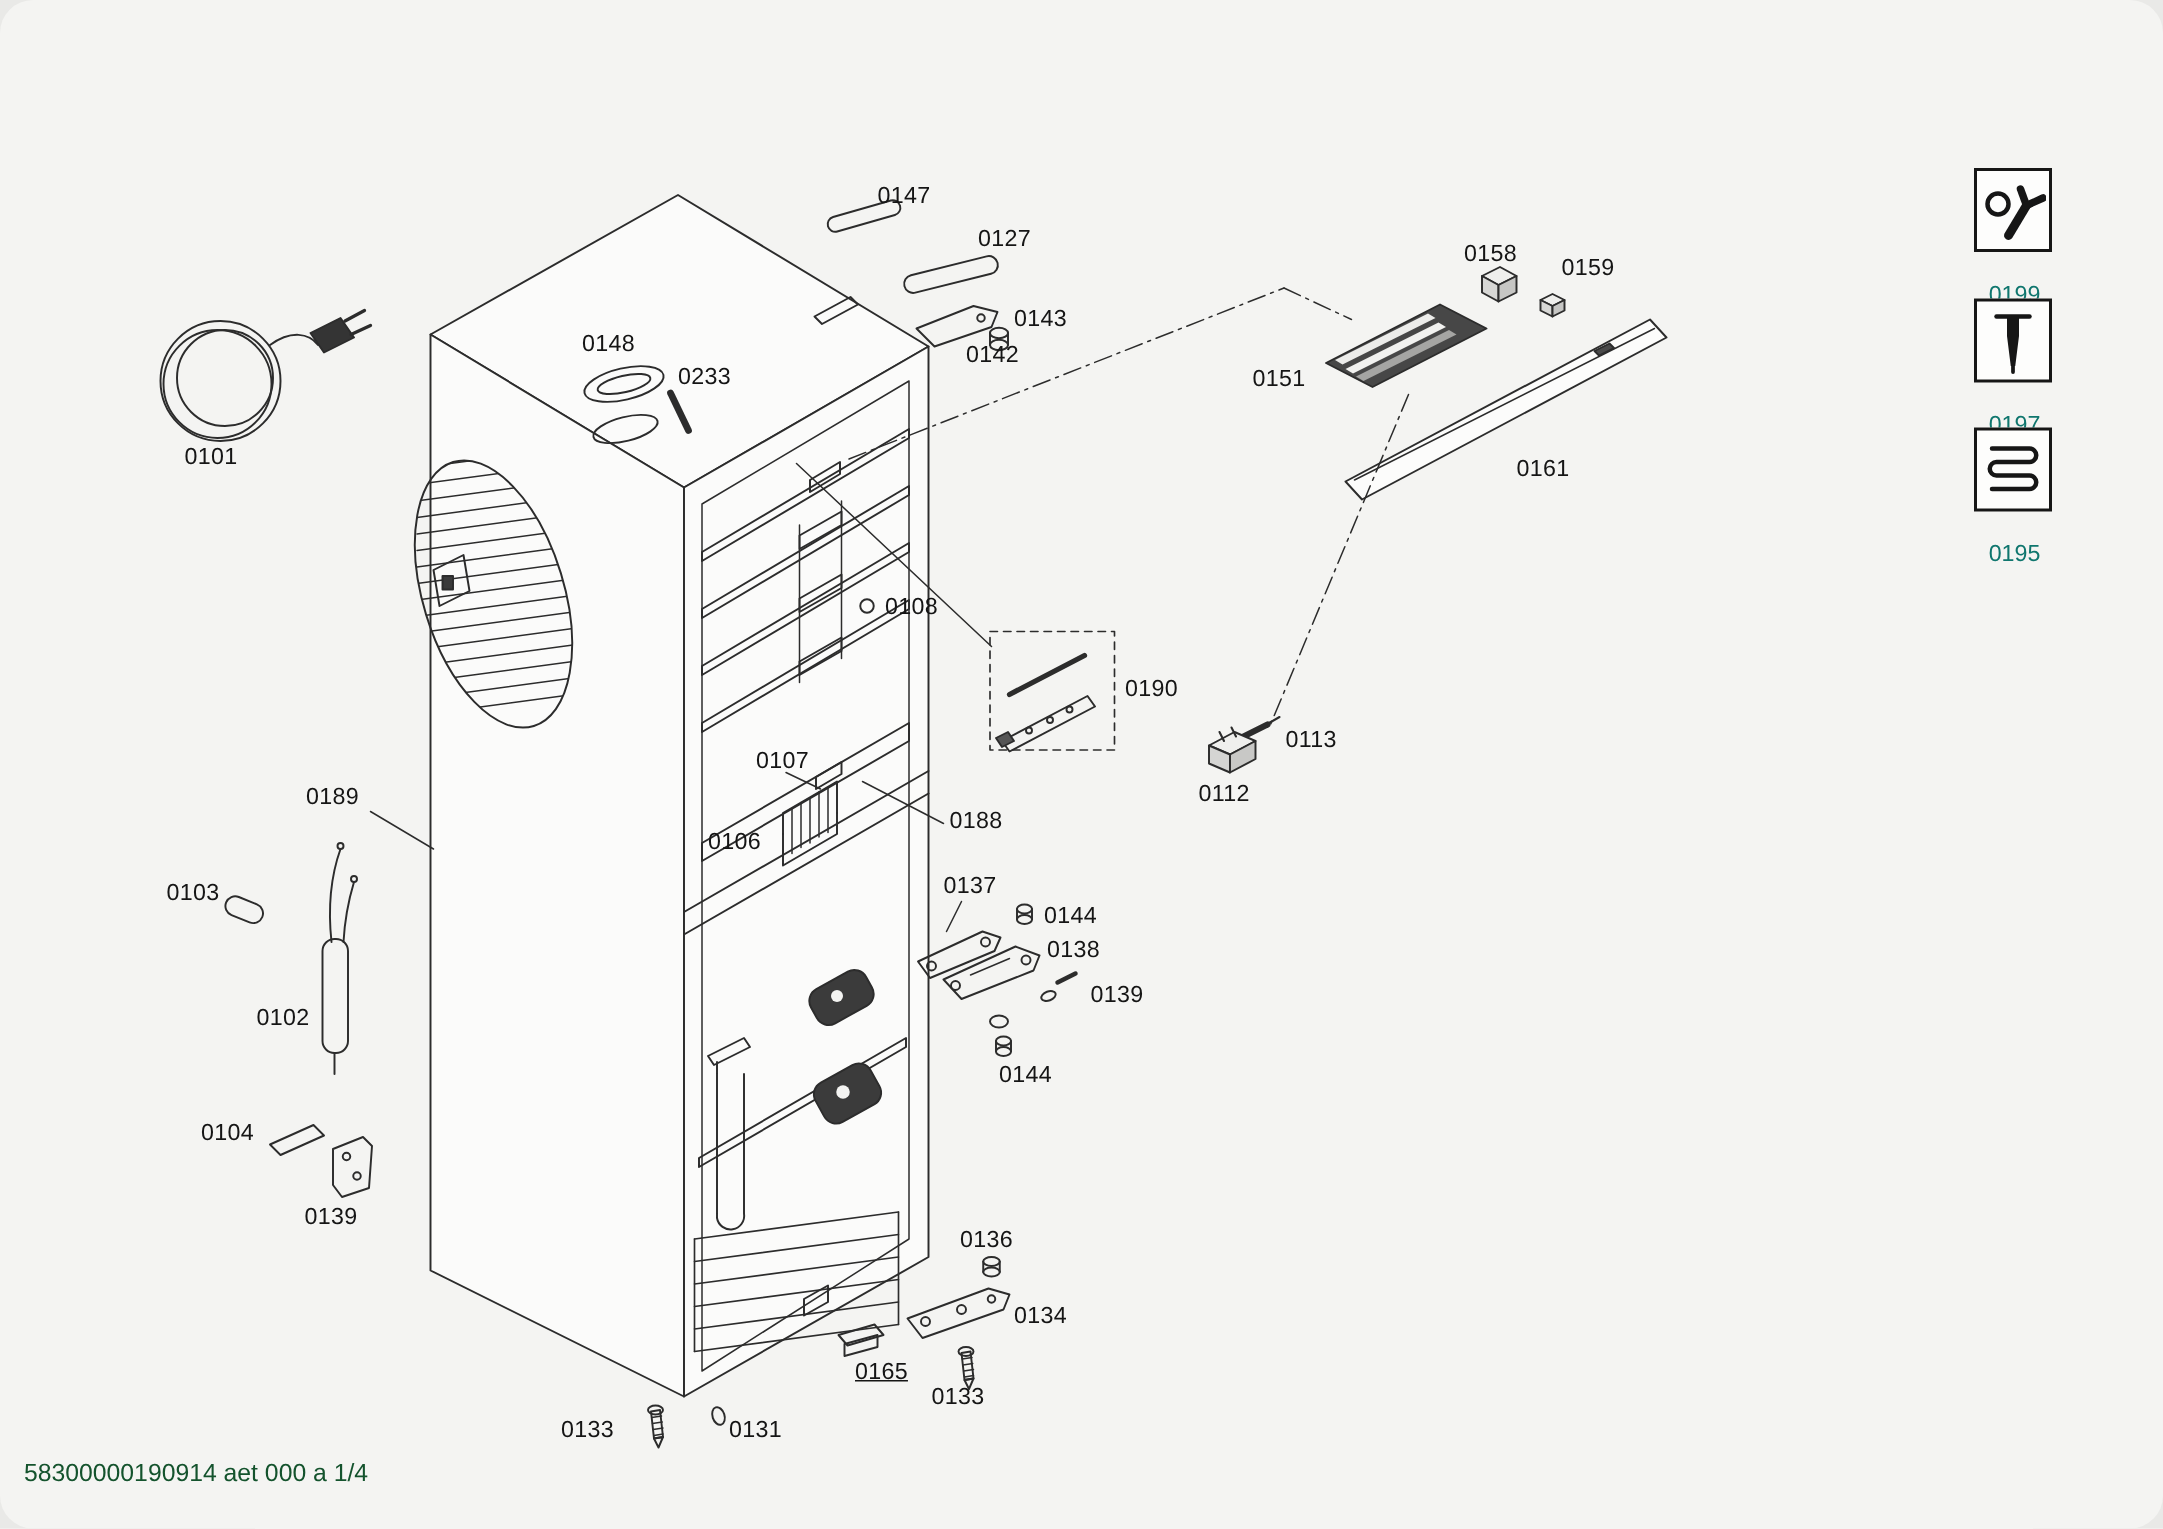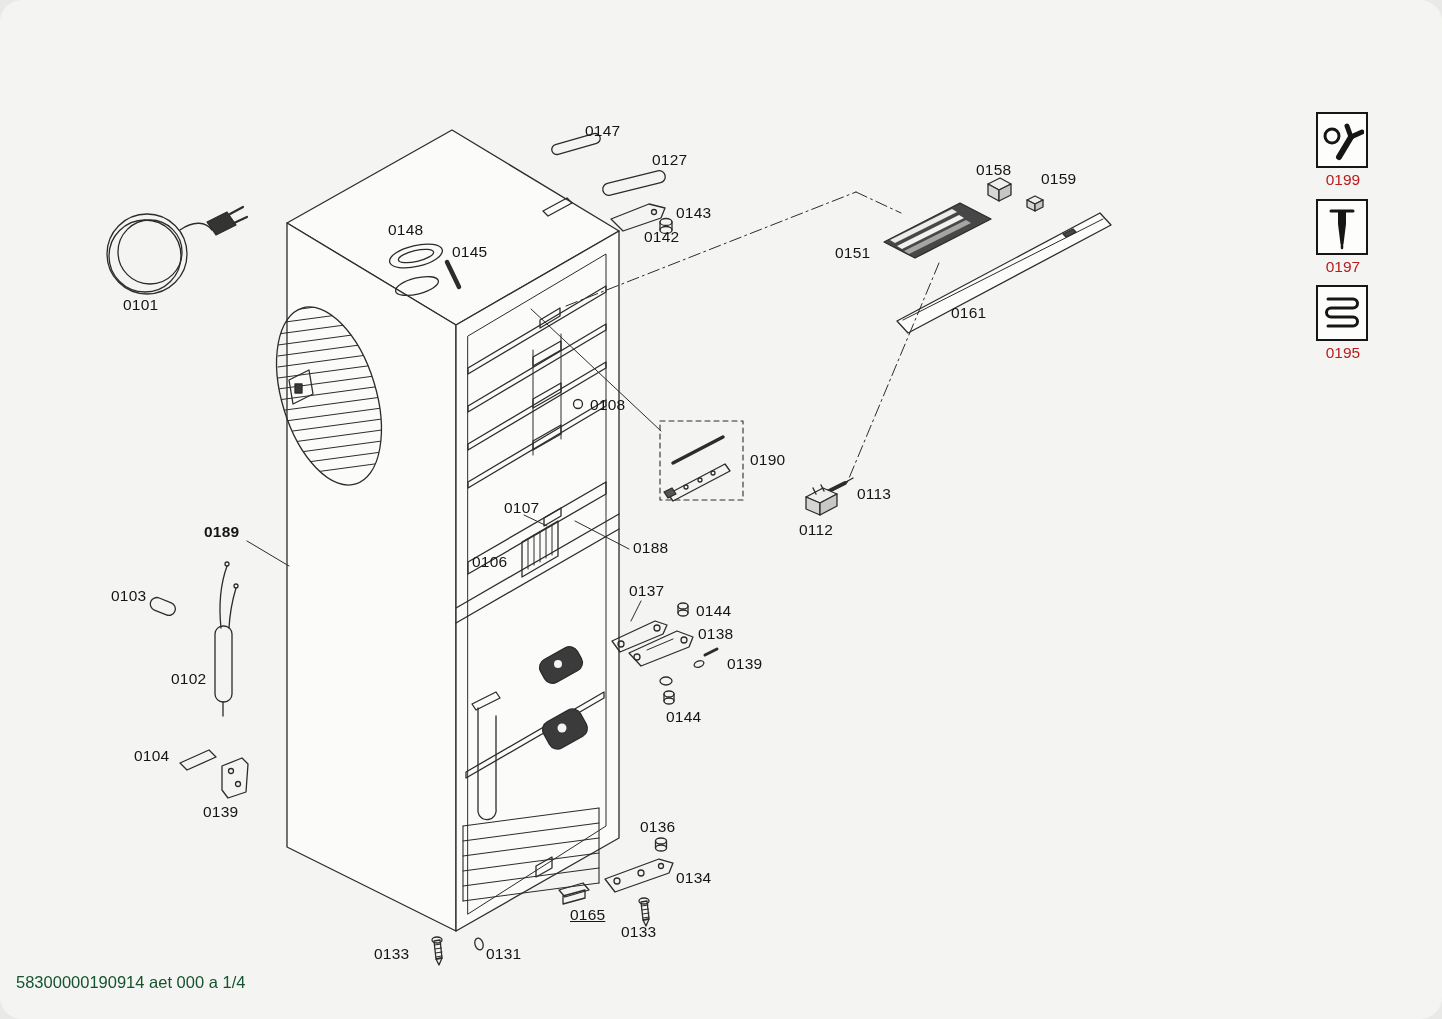--- a/index.html
+++ b/index.html
@@ -12,21 +12,21 @@
     letter-spacing:0.2px;
   }
   .footer-text {
     position:absolute; left:16px; top:973px; font-size:16.5px; color:#14532d;
   }
   .legend-item { position:absolute; left:1316px; width:54px; text-align:center; }
   .legend-box {
     width:52px; height:56px; border:2.5px solid #161616; background:#fdfdfc;
     display:flex; align-items:center; justify-content:center;
   }
-  .legend-label { margin-top:3px; font-size:15.5px; color:#b91c1c; }
+  .legend-label { margin-top:20px; font-size:15.5px; color:#0f766e; }
 </style>
 </head>
 <body>
 
 <div class="stage">
 
   <svg class="drawing" width="1442" height="1019" viewBox="0 0 1442 1019">
     <defs>
       <clipPath id="condClip">
         <ellipse cx="329" cy="396" rx="47" ry="92" transform="rotate(-17 329 396)"></ellipse>
@@ -265,33 +265,33 @@
         <path d="M524 515 L547 526"></path>
         <path d="M641 601 L631 621"></path>
       </g>
     </g>
   </svg>
 
   <div>
       <div class="part-label" style="left: 585px; top: 122px;">0147</div>
       <div class="part-label" style="left: 652px; top: 151px;">0127</div>
       <div class="part-label" style="left: 388px; top: 221px;">0148</div>
-      <div class="part-label" style="left: 452px; top: 243px;">0145</div>
+      <div class="part-label" style="left: 452px; top: 243px;">0233</div>
       <div class="part-label" style="left: 676px; top: 204px;">0143</div>
       <div class="part-label" style="left: 644px; top: 228px;">0142</div>
       <div class="part-label" style="left: 976px; top: 161px;">0158</div>
       <div class="part-label" style="left: 1041px; top: 170px;">0159</div>
       <div class="part-label" style="left: 835px; top: 244px;">0151</div>
-      <div class="part-label" style="left: 951px; top: 304px;">0161</div>
+      <div class="part-label" style="left: 1011px; top: 304px;">0161</div>
       <div class="part-label" style="left: 123px; top: 296px;">0101</div>
       <div class="part-label" style="left: 590px; top: 396px;">0108</div>
       <div class="part-label" style="left: 750px; top: 451px;">0190</div>
       <div class="part-label" style="left: 857px; top: 485px;">0113</div>
       <div class="part-label" style="left: 799px; top: 521px; text-align: right;">0112</div>
-      <div class="part-label" style="left: 204px; top: 523px; font-weight: bold;">0189</div>
+      <div class="part-label" style="left: 204px; top: 523px;">0189</div>
       <div class="part-label" style="left: 504px; top: 499px;">0107</div>
       <div class="part-label" style="left: 633px; top: 539px;">0188</div>
       <div class="part-label" style="left: 472px; top: 553px;">0106</div>
       <div class="part-label" style="left: 111px; top: 587px;">0103</div>
       <div class="part-label" style="left: 171px; top: 670px;">0102</div>
       <div class="part-label" style="left: 629px; top: 582px;">0137</div>
       <div class="part-label" style="left: 696px; top: 602px;">0144</div>
       <div class="part-label" style="left: 698px; top: 625px;">0138</div>
       <div class="part-label" style="left: 727px; top: 655px;">0139</div>
       <div class="part-label" style="left: 666px; top: 708px;">0144</div>

